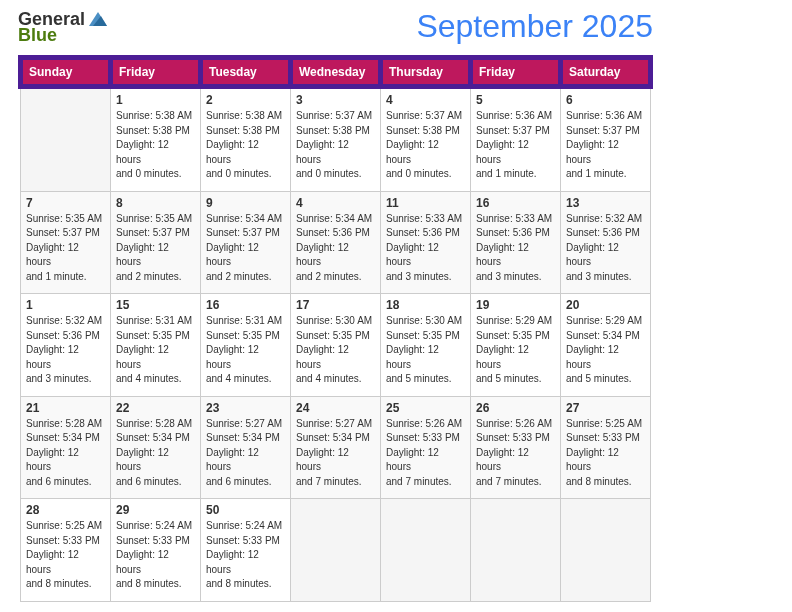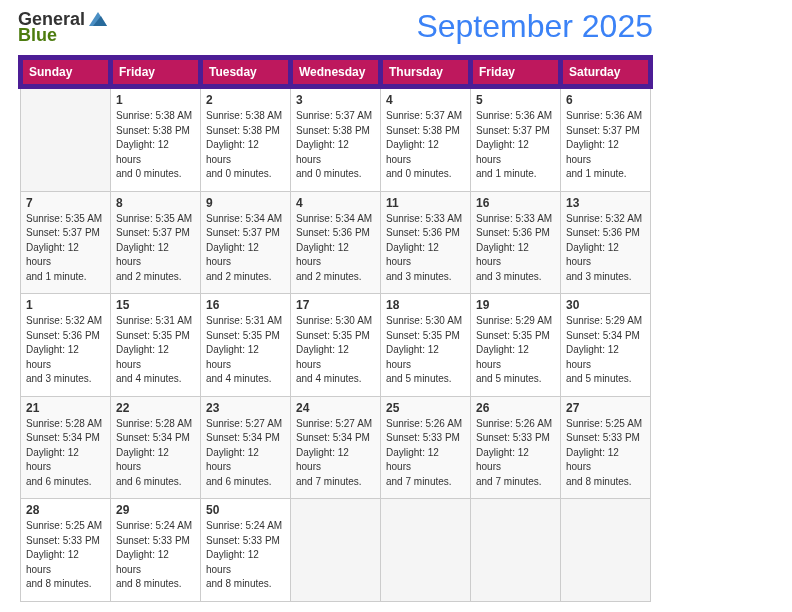--- a/index.html
+++ b/index.html
@@ -206,21 +206,21 @@
           </td>
           <td>
             <span class="day-num">18</span>
             <div class="cell-text">Sunrise: 5:30 AM<br>Sunset: 5:35 PM<br>Daylight: 12 hours<br>and 5 minutes.</div>
           </td>
           <td>
             <span class="day-num">19</span>
             <div class="cell-text">Sunrise: 5:29 AM<br>Sunset: 5:35 PM<br>Daylight: 12 hours<br>and 5 minutes.</div>
           </td>
           <td>
-            <span class="day-num">30</span>
+            <span class="day-num">20</span>
             <div class="cell-text">Sunrise: 5:29 AM<br>Sunset: 5:34 PM<br>Daylight: 12 hours<br>and 5 minutes.</div>
           </td>
         </tr>
         <tr>
           <td>
             <span class="day-num">21</span>
             <div class="cell-text">Sunrise: 5:28 AM<br>Sunset: 5:34 PM<br>Daylight: 12 hours<br>and 6 minutes.</div>
           </td>
           <td>
             <span class="day-num">22</span>

